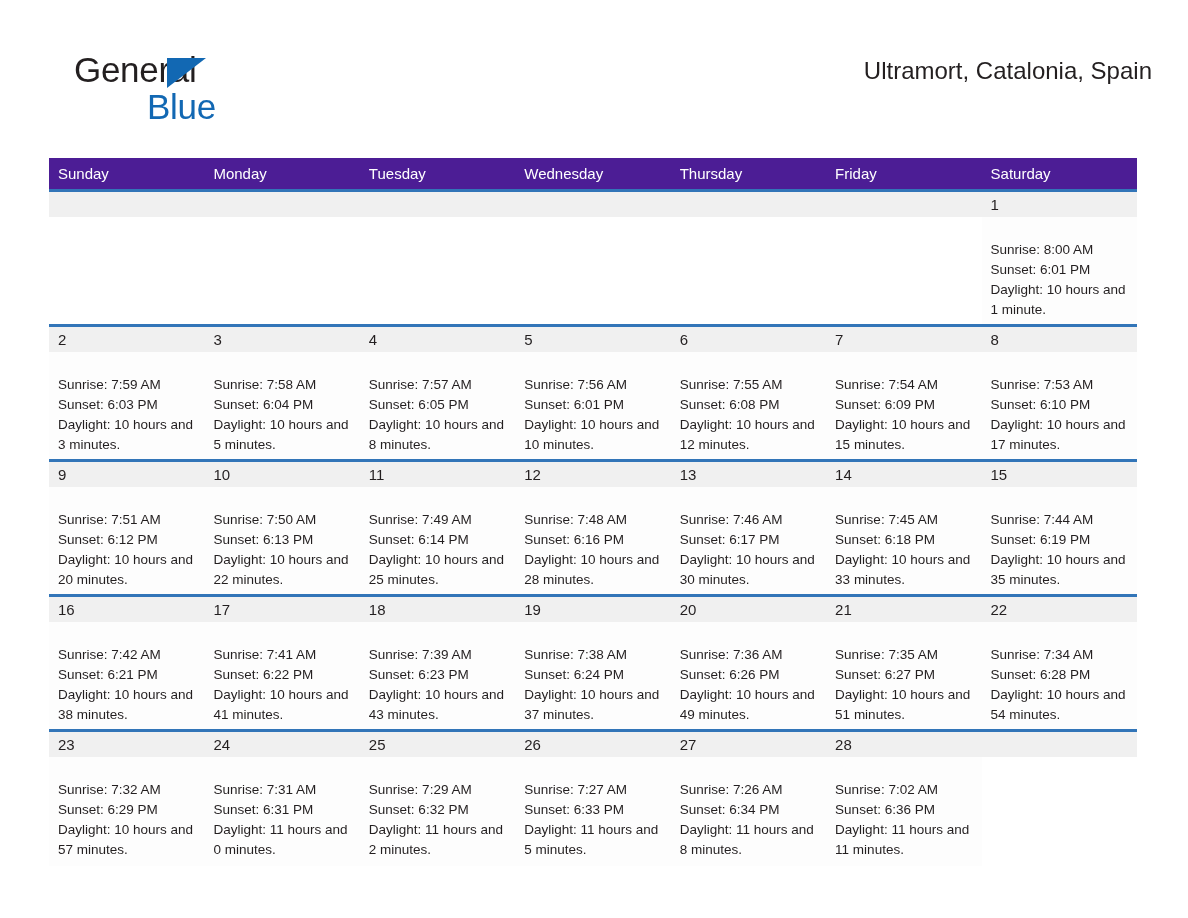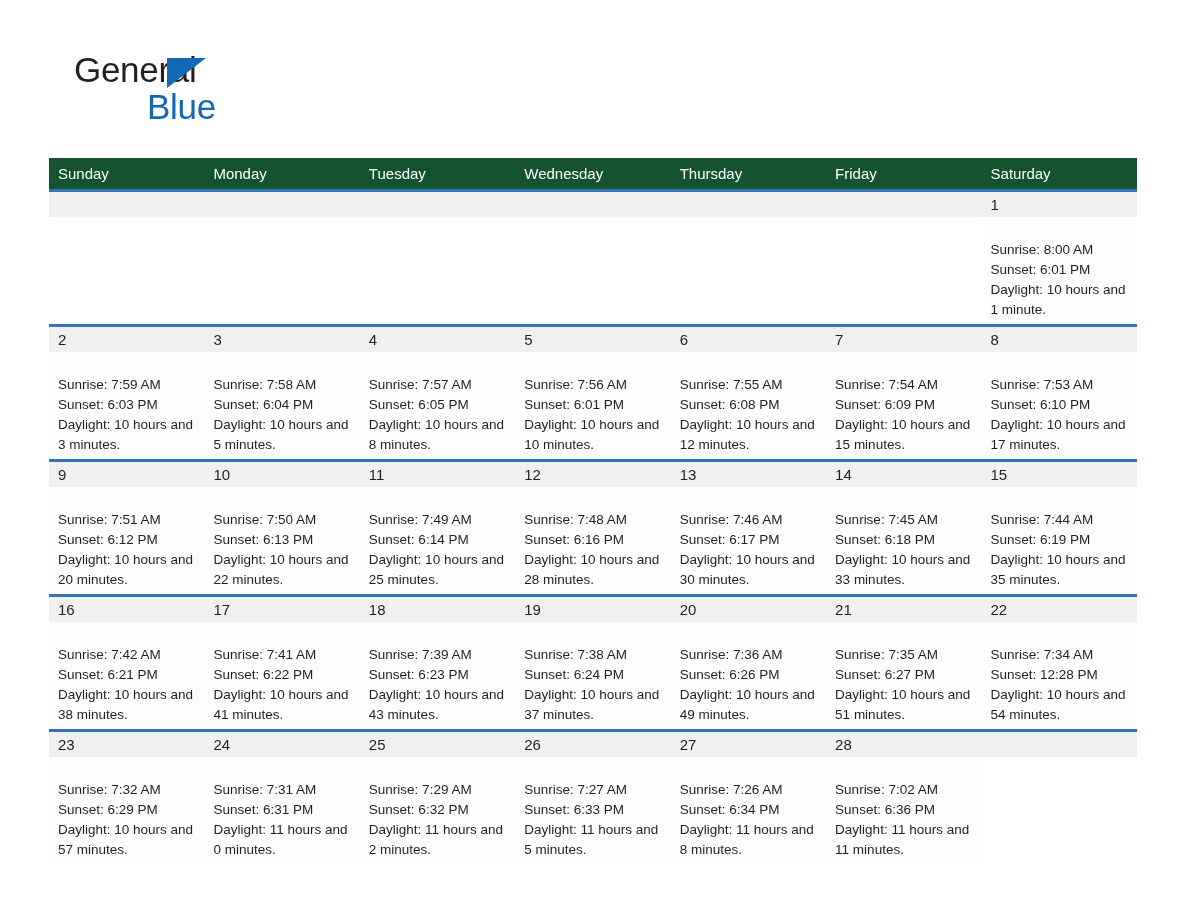--- a/index.html
+++ b/index.html
@@ -93,21 +93,21 @@
     width: 1088px;
   }
   table.cal {
     border-collapse: collapse;
     table-layout: fixed;
     width: 1088px;
   }
   table.cal col { width: 155.43px; }
 
   thead th {
-    background: #14532d;
+    background: #4c1d95;
     color: #ffffff;
     font-size: 15px;
     font-weight: normal;
     text-align: left;
     padding: 6px 0 7px 9px;
     height: 18px;
     vertical-align: middle;
     border: none;
   }
 
@@ -163,20 +163,21 @@
 
   <div class="header">
 
     <div class="logo">
       <span class="logo-general">General</span>
       <span class="logo-triangle"></span>
       <span class="logo-blue">Blue</span>
     </div>
 
     <div class="title-block">
+      <div class="cal-subtitle">Ultramort, Catalonia, Spain</div>
     </div>
 
   </div>
 
   <div class="calendar">
     <table class="cal">
       <colgroup>
         <col>
           <col>
           <col>
@@ -387,21 +388,21 @@
               <div class="details">
                 <div>Sunrise: 7:35 AM</div>
                 <div>Sunset: 6:27 PM</div>
                 <div class="daylight">Daylight: 10 hours and 51 minutes.</div>
               </div>
             </td>
             <td class="filled">
               <div class="daybar"><span class="daynum">22</span></div>
               <div class="details">
                 <div>Sunrise: 7:34 AM</div>
-                <div>Sunset: 12:28 PM</div>
+                <div>Sunset: 6:28 PM</div>
                 <div class="daylight">Daylight: 10 hours and 54 minutes.</div>
               </div>
             </td>
           </tr>
           <tr>
             <td class="filled">
               <div class="daybar"><span class="daynum">23</span></div>
               <div class="details">
                 <div>Sunrise: 7:32 AM</div>
                 <div>Sunset: 6:29 PM</div>

